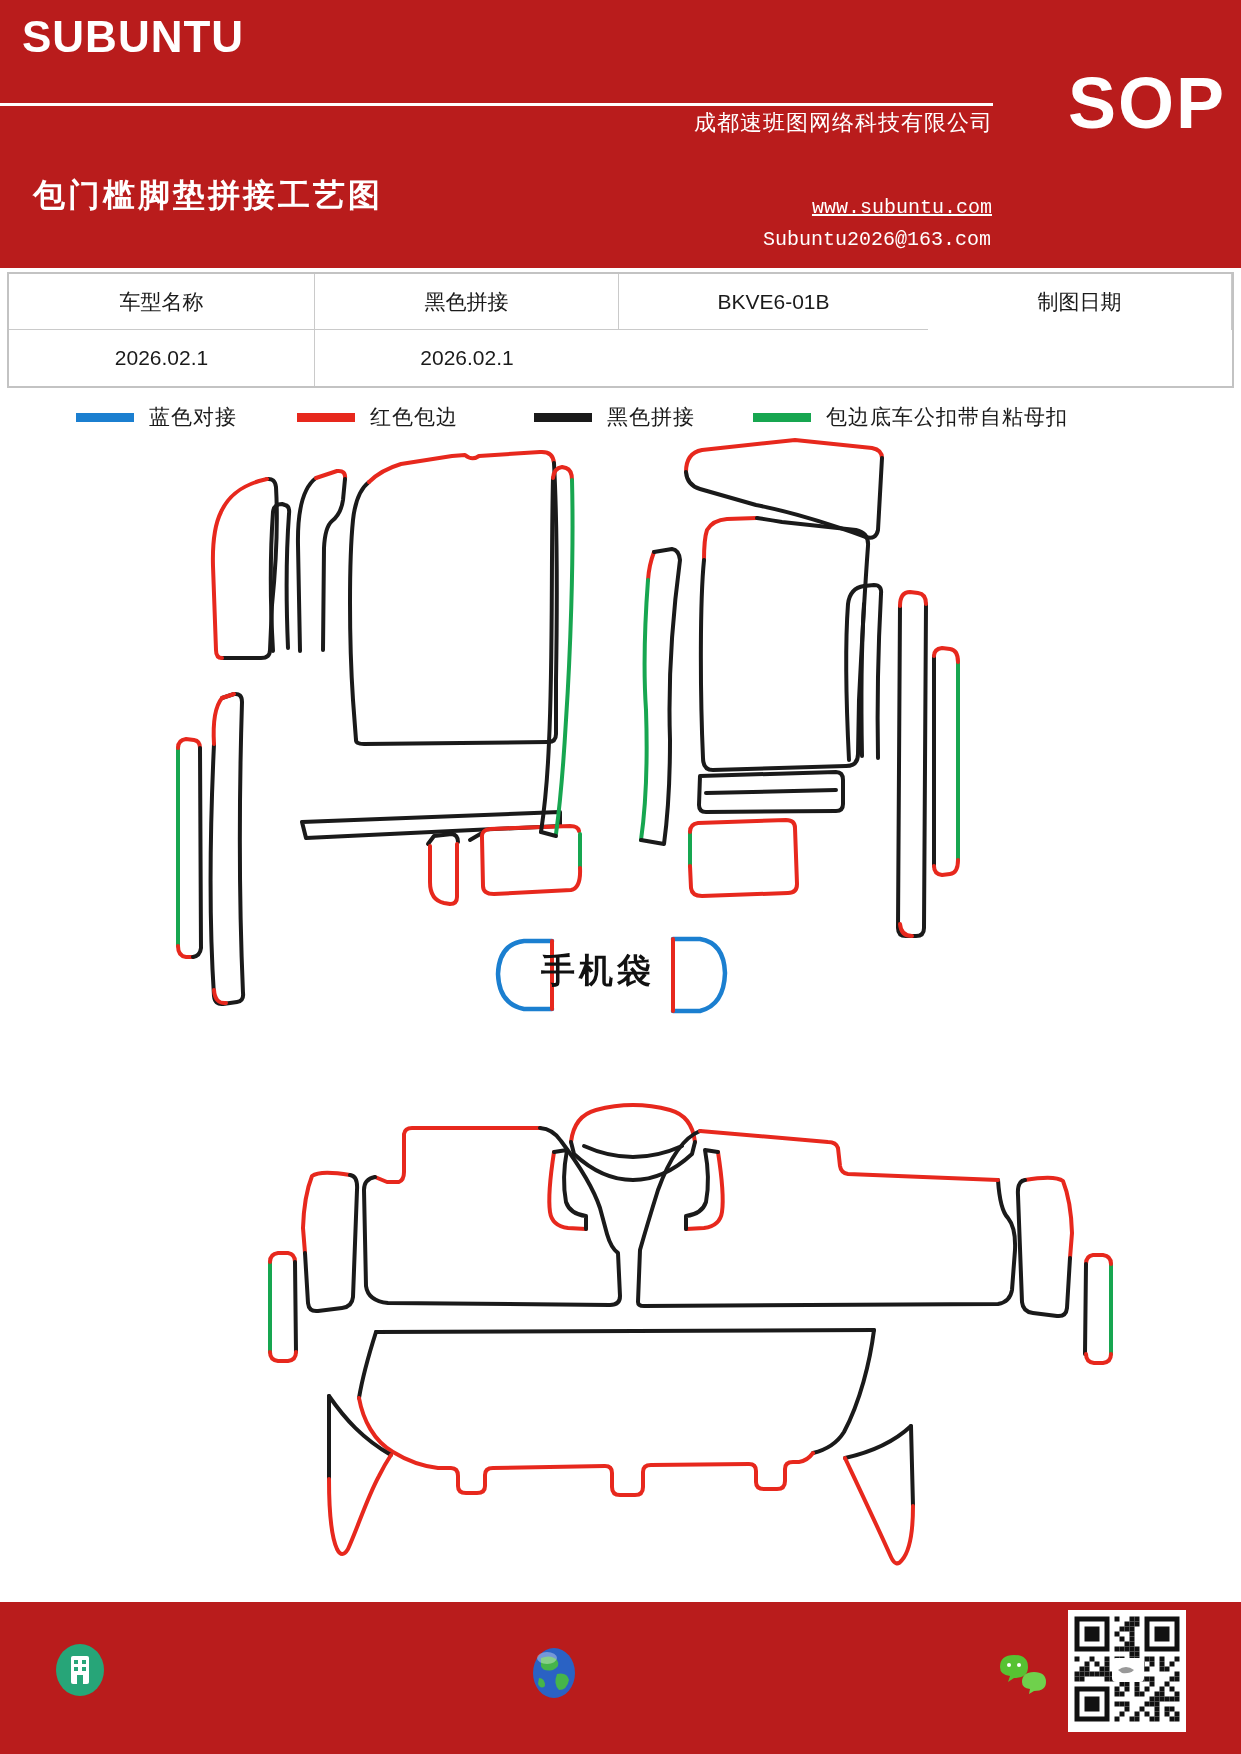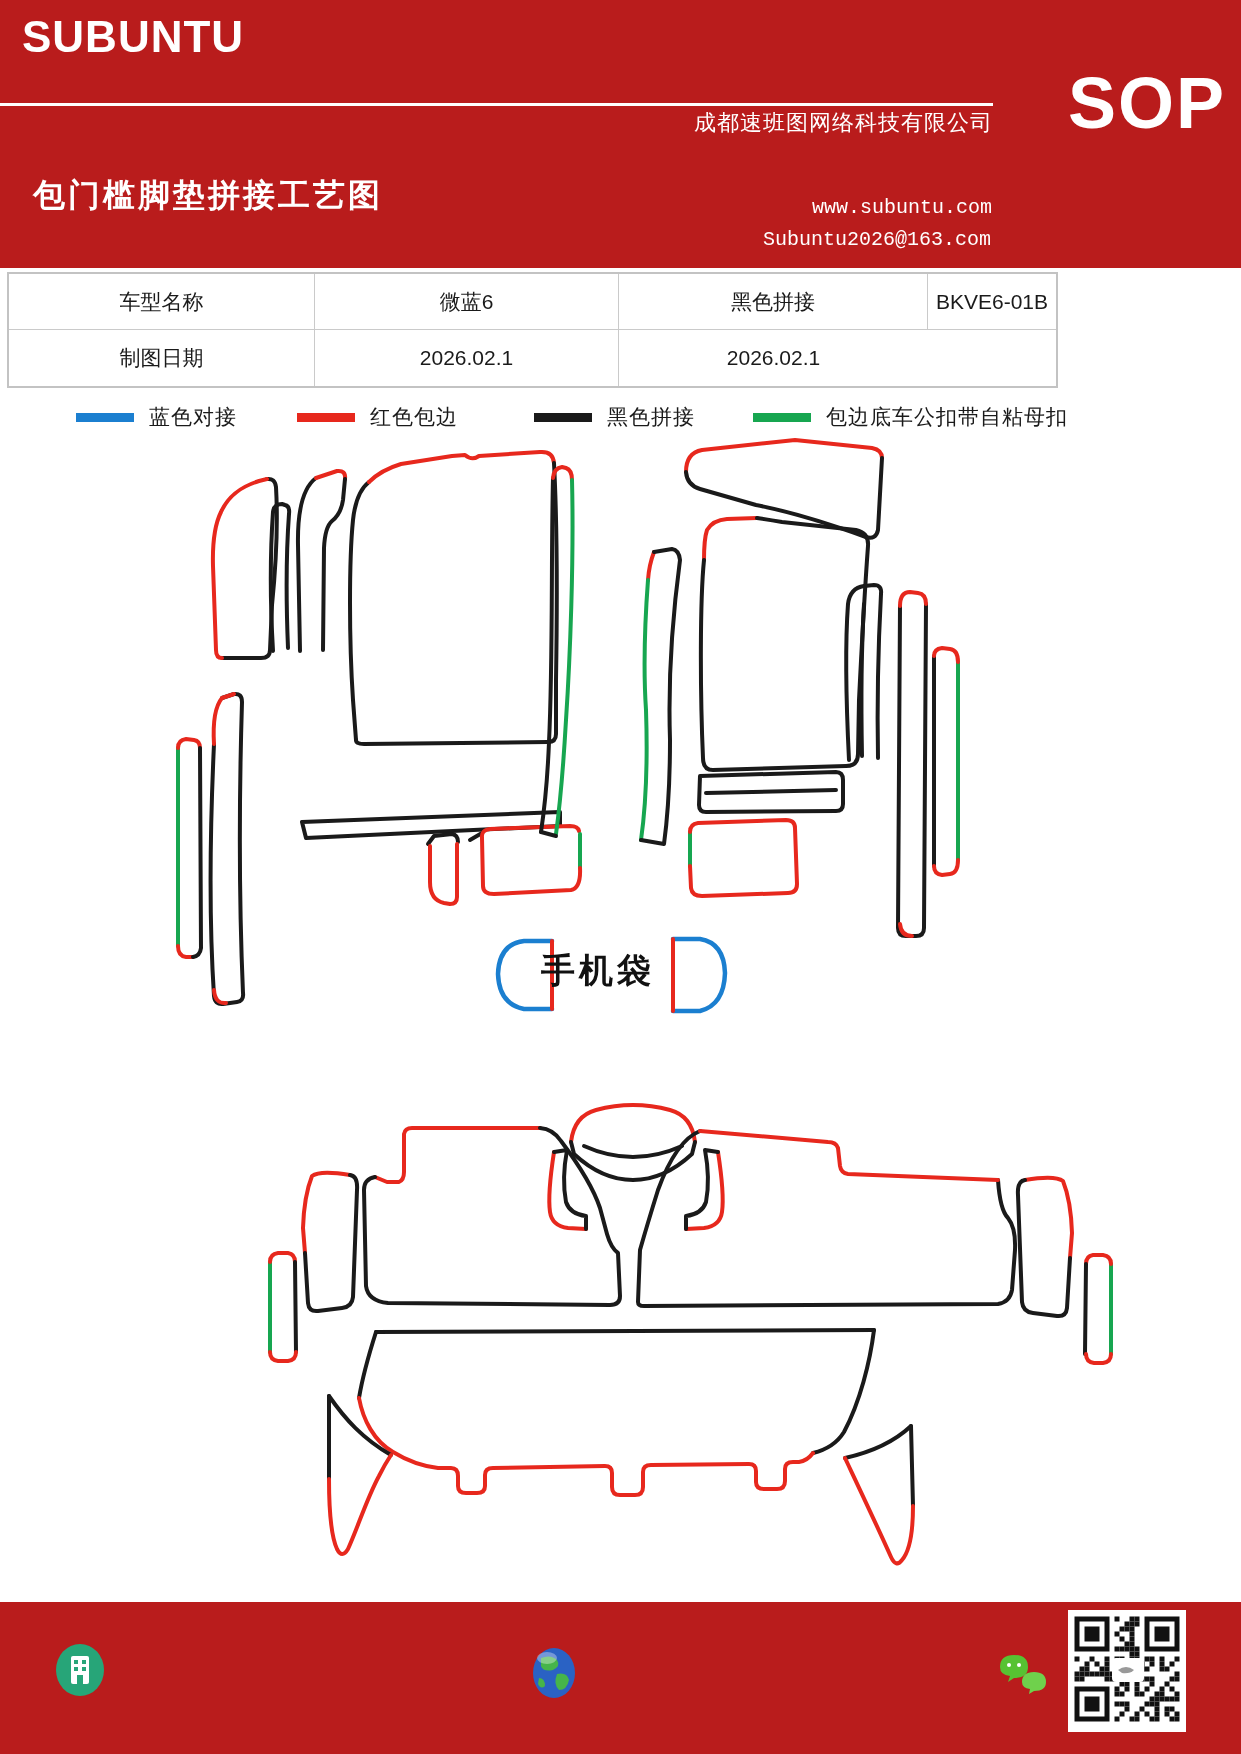--- a/index.html
+++ b/index.html
@@ -5,24 +5,24 @@
   html,body{margin:0;padding:0;background:#fff;}
   body{width:1241px;height:1754px;position:relative;font-family:"Liberation Sans",sans-serif;color:#1a1a1a;}
   .page{position:absolute;inset:0;overflow:hidden;}
   .band{position:absolute;left:0;right:0;background:#b91c1c;}
   .header{top:0;height:268px;}
   .footer{top:1602px;height:152px;}
   .logo{position:absolute;left:22px;top:12px;color:#fff;font-size:44px;font-weight:800;letter-spacing:1px;font-family:"Liberation Sans",sans-serif;}
   .rule{position:absolute;left:0;top:103px;width:993px;height:3px;background:#fff;}
   .title{position:absolute;left:33px;top:174px;color:#fff;font-size:32px;font-weight:700;letter-spacing:3px;}
   .company{position:absolute;top:108px;right:248px;color:#fff;font-size:22px;font-family:"Liberation Serif",serif;white-space:nowrap;letter-spacing:1px;}
-  .website{position:absolute;top:196px;right:249px;color:#fff;font-size:20px;font-family:"Liberation Mono",monospace;white-space:nowrap;}
+  .website{position:absolute;top:196px;right:249px;color:#fff;font-size:20px;font-family:"Liberation Mono",monospace;text-decoration:underline;white-space:nowrap;}
   .email{position:absolute;top:228px;right:250px;color:#fff;font-size:20px;font-family:"Liberation Mono",monospace;white-space:nowrap;}
   .sop{position:absolute;left:1068px;top:62px;color:#fff;font-size:72px;font-weight:800;letter-spacing:2px;}
-  .tbl{position:absolute;left:7px;top:272px;width:1051px;height:116px;border:2px solid #C3C3C3;box-sizing:border-box;display:grid;grid-template-columns:306px 304px 309px 1fr;grid-template-rows:1fr 1fr;background:#fff;}
+  .tbl{position:absolute;left:7px;top:272px;width:1227px;height:116px;border:2px solid #C3C3C3;box-sizing:border-box;display:grid;grid-template-columns:306px 304px 309px 1fr;grid-template-rows:1fr 1fr;background:#fff;}
   .cell{display:flex;align-items:center;justify-content:center;border-right:1.5px solid #CACACA;border-bottom:1.5px solid #CACACA;font-size:21px;color:#1a1a1a;}
   .cell.last{border-right:none;}
   .cell.bottom{border-bottom:none;}
   .legend-item{position:absolute;top:404px;display:flex;align-items:center;height:26px;}
   .swatch{width:58px;height:9px;display:inline-block;}
   .legend-label{margin-left:15px;font-size:21px;color:#1a1a1a;letter-spacing:1px;}
   svg.art{position:absolute;left:0;top:0;width:1241px;height:1754px;}
   .k{fill:none;stroke:#1A1A1A;stroke-width:4;stroke-linecap:round;stroke-linejoin:round;}
   .r{fill:none;stroke:#E7281D;stroke-width:4;stroke-linecap:round;stroke-linejoin:round;}
   .g{fill:none;stroke:#17A650;stroke-width:4;stroke-linecap:round;stroke-linejoin:round;}
@@ -40,21 +40,20 @@
     <div class="rule"></div>
     <div class="title">包门槛脚垫拼接工艺图</div>
     <div class="company">成都速班图网络科技有限公司</div>
     <div class="website">www.subuntu.com</div>
     <div class="email">Subuntu2026@163.com</div>
     <div class="sop">SOP</div>
   </div>
 
   <div class="tbl">
     <div class="cell">车型名称</div>
-    <div class="cell">微蓝6</div>
     <div class="cell">黑色拼接</div>
     <div class="cell last">BKVE6-01B</div>
     <div class="cell bottom">制图日期</div>
     <div class="cell bottom">2026.02.1</div>
     <div class="cell bottom last">2026.02.1</div>
   </div>
 
   <div class="legend-item" style="left:76px;">
     <span class="swatch" style="background: rgb(27, 127, 208);"></span>
     <span class="legend-label">蓝色对接</span>

